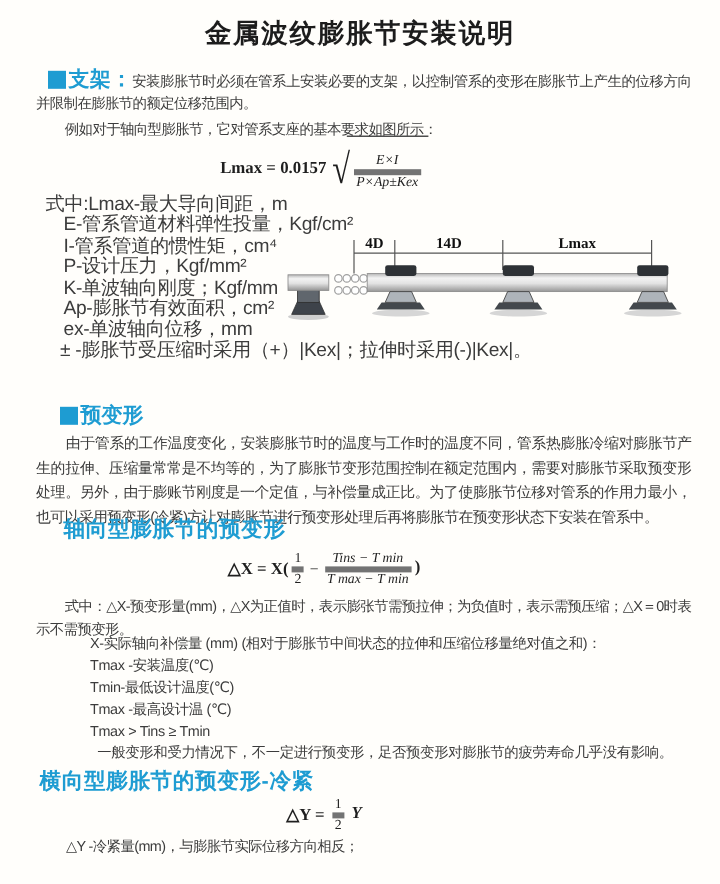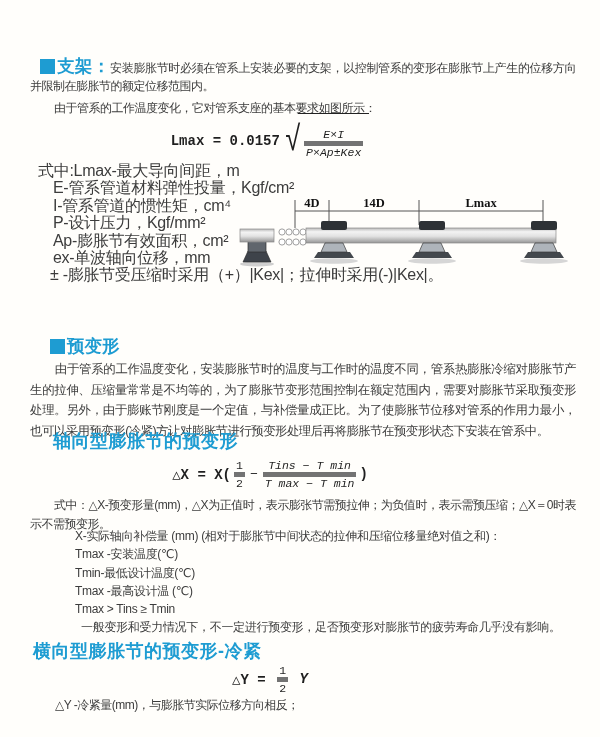--- a/index.html
+++ b/index.html
@@ -23,21 +23,21 @@
   .sec-head-inline { color:var(--accent); font-size:17.5px; font-weight:bold; letter-spacing:0; }
   .sec-head {
     position:absolute; color:var(--accent); font-size:17.5px; font-weight:bold;
   }
   .sub-head {
     position:absolute; color:var(--accent); font-size:18px; font-weight:bold; letter-spacing:0.5px;
   }
   
   .formula {
     position:absolute; left:0; width:540px; display:flex; justify-content:center;
-    align-items:center; font-family:Liberation Mono, monospace; color:#1f1f1f;
+    align-items:center; font-family:Liberation Serif, serif; color:#1f1f1f;
   }
   .f-lhs, .f-rhs { font-weight:bold; font-size:14px; white-space:pre; }
   .frac { display:inline-flex; flex-direction:column; align-items:center; margin:12px 3px; font-size:11.5px; line-height:13px; }
   .frac .den { border-top:5px solid #737373; }
   .frac .num, .frac .den { padding:0 2px; }
   .ital { font-style:italic; }
   .radical { font-size:27px; line-height:1; transform:scaleY(1.3); margin:0 -3px 0 5px; font-weight:normal; }
   .radicand { border-top:1.2px solid #222; padding:2px 3px 0 3px; margin-top:1px; }
   .op { font-size:13px; margin:0 2px; }
   
@@ -47,41 +47,43 @@
   .ax-item { height:18.3px; line-height:18.3px; white-space:nowrap; font-size:12px; letter-spacing:-0.3px;margin-left:22px; }
   .indent { text-indent:2em; }
   .diagram { position:absolute; top:192px; left:238px; width:358px; height:104px; }
   .diagram text { font-family:"Liberation Serif","DejaVu Serif",serif; font-weight:bold; font-size:12.5px; fill:#111; }
 </style>
 </head>
 <body>
 
 <div class="page">
 
+  <div class="title">金属波纹膨胀节安装说明</div>
 
   <p class="blk just" style="top:57px; left:30px; width:546px; text-indent:10px;"><span class="sec-head-inline"><span class="sq"></span><span>支架：</span></span><span>安装膨胀节时必须在管系上安装必要的支架，以控制管系的变形在膨胀节上产生的位移方向并限制在膨胀节的额定位移范围内。</span></p>
 
-  <p class="blk indent" style="top:99px; left:30px; width:546px;">由于管系的工作温度变化，它对管系支座的基本要求如图所示：</p>
+  <p class="blk indent" style="top:99px; left:30px; width:546px;">例如对于轴向型膨胀节，它对管系支座的基本要求如图所示：</p>
 
   <div class="formula" style="top:121px; height:40px;">
     <span class="f-lhs">Lmax = 0.0157</span>
     <span class="radical">√</span>
     <span class="radicand">
       <span class="frac ital">
         <span class="num">E×I</span>
         <span class="den">P×Ap±Kex</span>
       </span>
     </span>
   </div>
 
   <div class="blk" style="top:162px; left:38px; width:560px;">
     <div class="def-item">式中:Lmax-最大导向间距，m</div>
     <div class="def-item sub">E-管系管道材料弹性投量，Kgf/cm²</div>
     <div class="def-item sub">I-管系管道的惯性矩，cm⁴</div>
     <div class="def-item sub">P-设计压力，Kgf/mm²</div>
+    <div class="def-item sub">K-单波轴向刚度；Kgf/mm</div>
     <div class="def-item sub">Ap-膨胀节有效面积，cm²</div>
     <div class="def-item sub">ex-单波轴向位移，mm</div>
     <div class="def-item pm">± -膨胀节受压缩时采用（+）|Kex|；拉伸时采用(-)|Kex|。</div>
   </div>
 
   <svg class="diagram" viewBox="0 0 358 104">
     <defs>
       <linearGradient id="pipeGrad" x1="0" y1="0" x2="0" y2="1">
         <stop offset="0" stop-color="#b8b8b8"></stop>
         <stop offset="0.25" stop-color="#f3f3f3"></stop>

